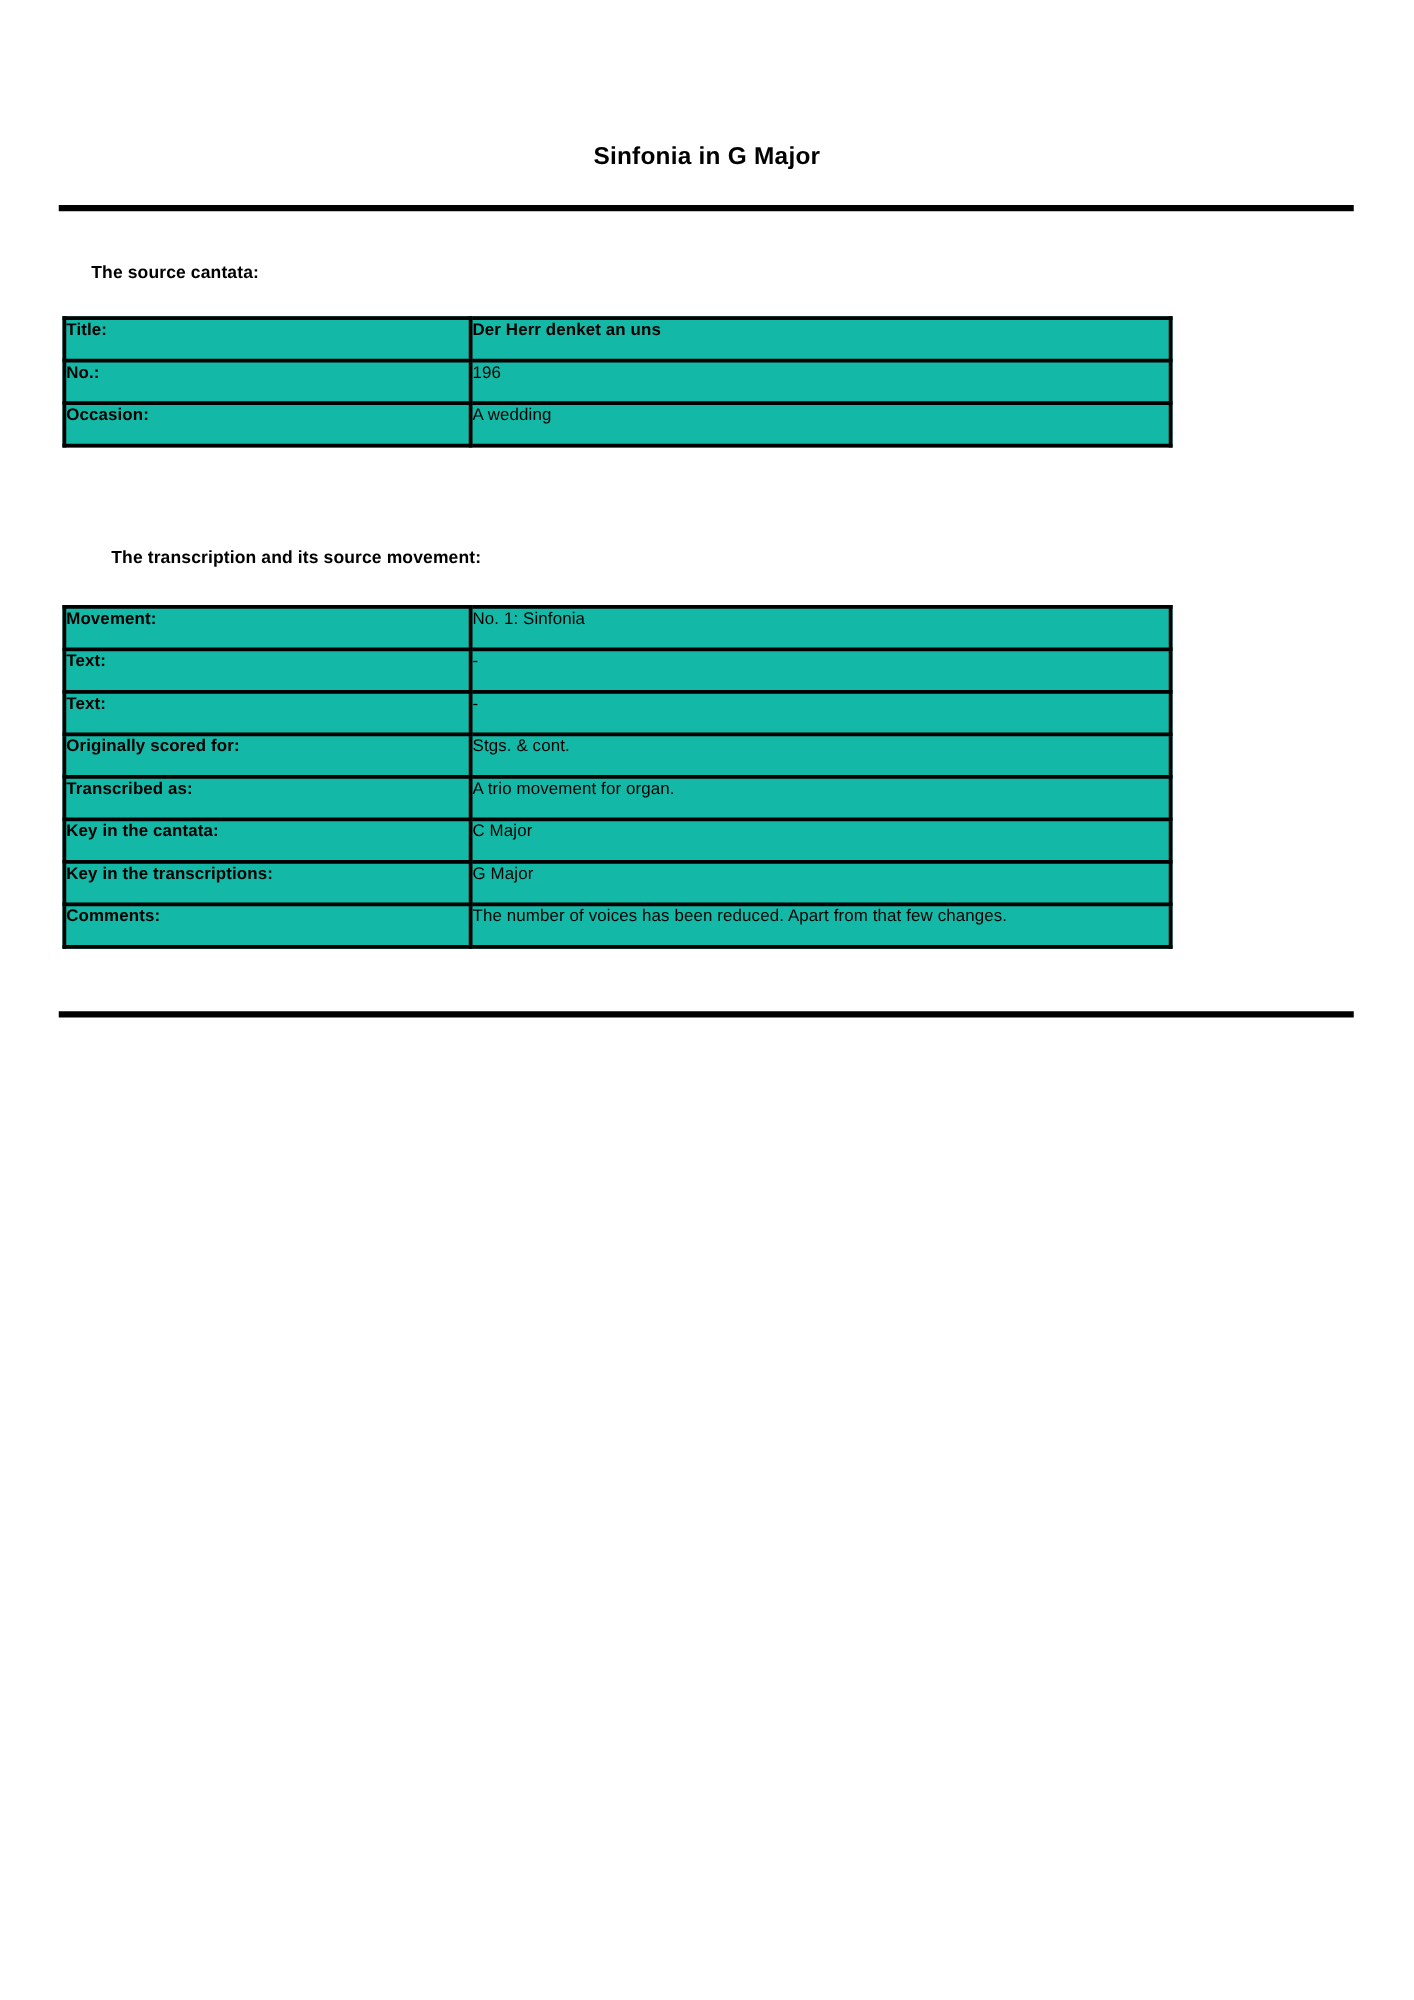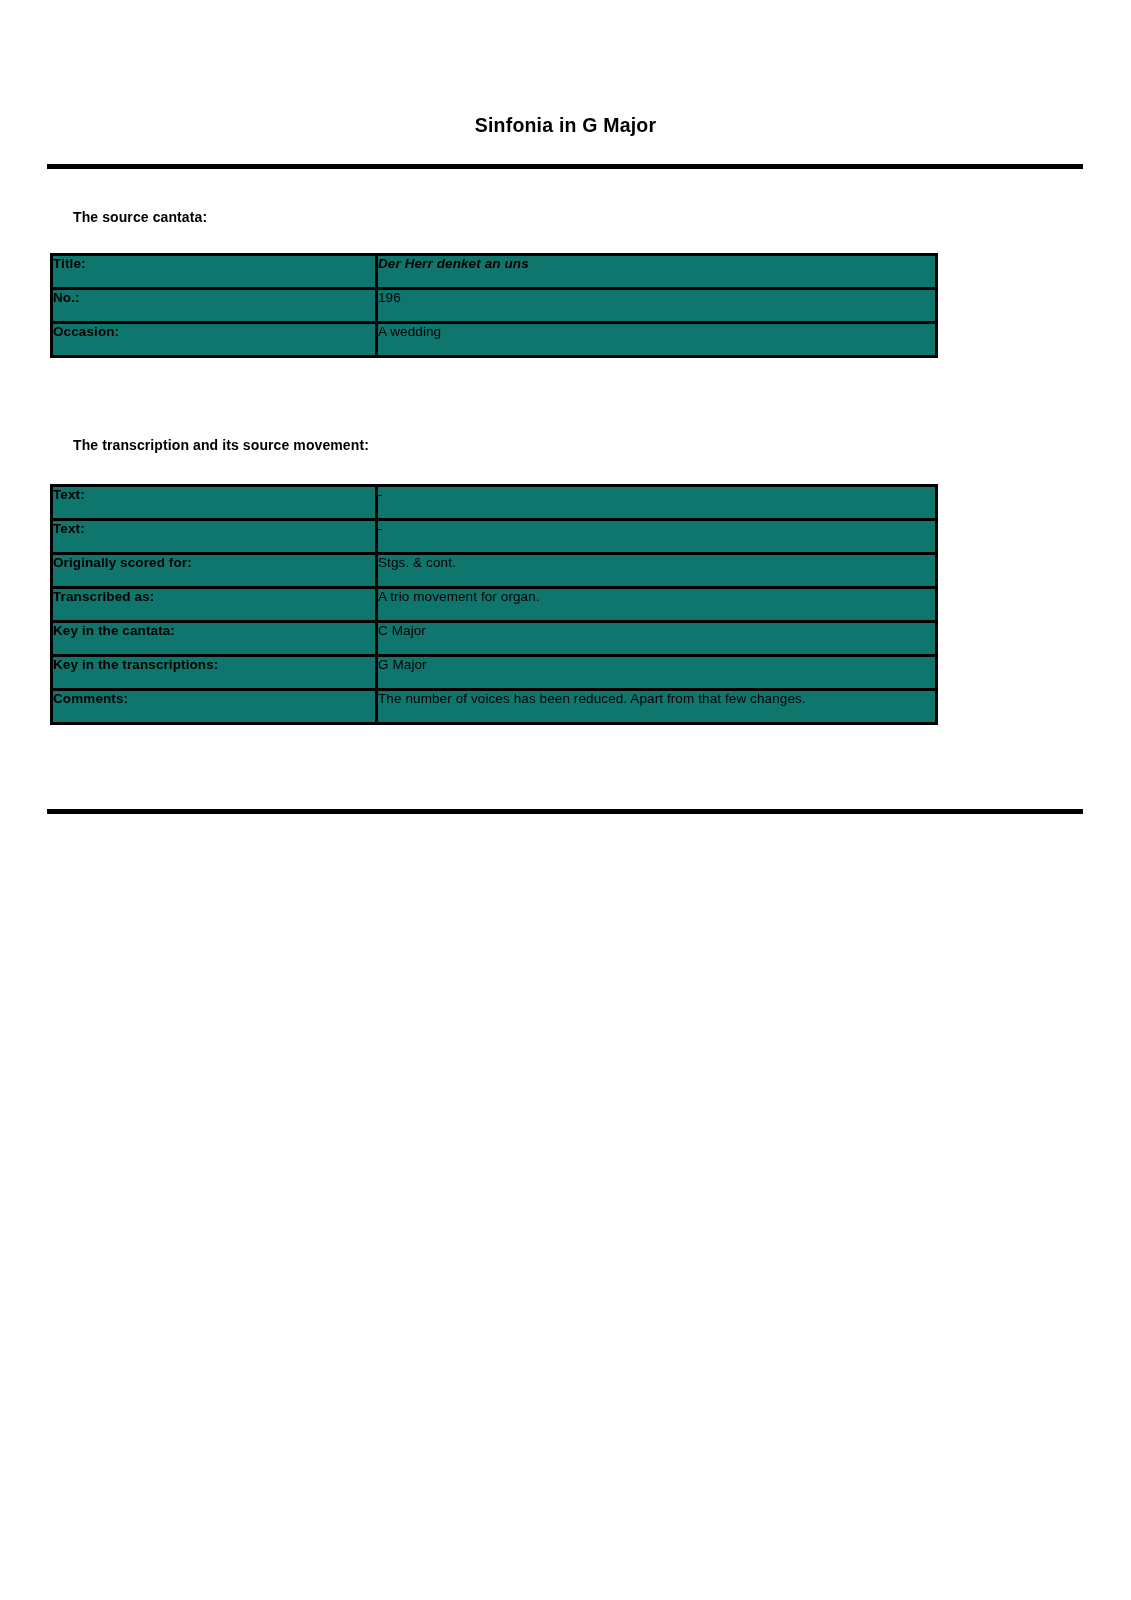--- a/index.html
+++ b/index.html
@@ -48,30 +48,30 @@
   
   .section-heading {
     position: absolute;
     left: 73px;
     font-size: 14px;
     font-weight: bold;
     letter-spacing: 0.1px;
     white-space: nowrap;
   }
   .heading-1 { top: 209px; }
-  .heading-2 { top: 437px; }
+  .heading-2 { top: 437px; margin-left: 16px; }
 
   
   .info-table {
     position: absolute;
     left: 50px;
     width: 885px;
     border-collapse: collapse;
     table-layout: fixed;
-    background: #0f766e;
+    background: #14b8a6;
   }
   .table-1 { top: 253px; }
   .table-2 { top: 484px; }
 
   .info-table td {
     border: 3px solid #000000;
     padding: 0;
     vertical-align: top;
     font-size: 13.5px;
   }
@@ -85,21 +85,20 @@
     letter-spacing: 0.1px;
     white-space: nowrap;
   }
   .cell-value {
     font-weight: normal;
     padding: 9px 0 13px 22px;
     letter-spacing: 0.1px;
   }
   .cell-value.italic-bold {
     font-weight: bold;
-    font-style: italic;
   }
 
   
   .table-1 tr { height: 34px; }
   .table-2 tr { height: 34px; }
 </style>
 </head>
 <body>
 
 <div class="page">
@@ -133,20 +132,24 @@
 
   <div class="section-heading heading-2">The transcription and its source movement:</div>
 
   <table class="info-table table-2">
     <colgroup>
       <col class="col-label">
       <col class="col-value">
     </colgroup>
     <tbody>
       <tr>
+        <td class="cell-label">Movement:</td>
+        <td class="cell-value">No. 1: Sinfonia</td>
+      </tr>
+      <tr>
         <td class="cell-label">Text:</td>
         <td class="cell-value">-</td>
       </tr>
       <tr>
         <td class="cell-label">Text:</td>
         <td class="cell-value">-</td>
       </tr>
       <tr>
         <td class="cell-label">Originally scored for:</td>
         <td class="cell-value">Stgs. &amp; cont.</td>

